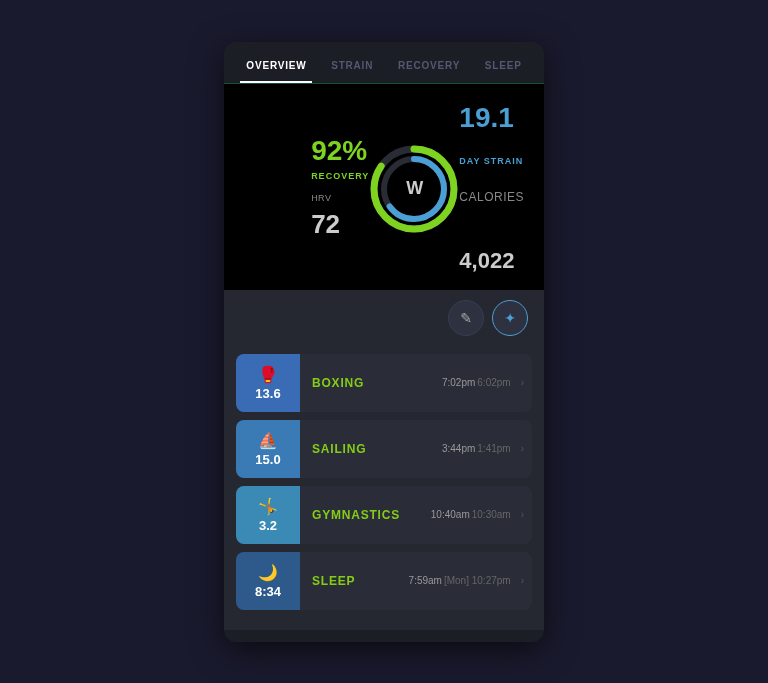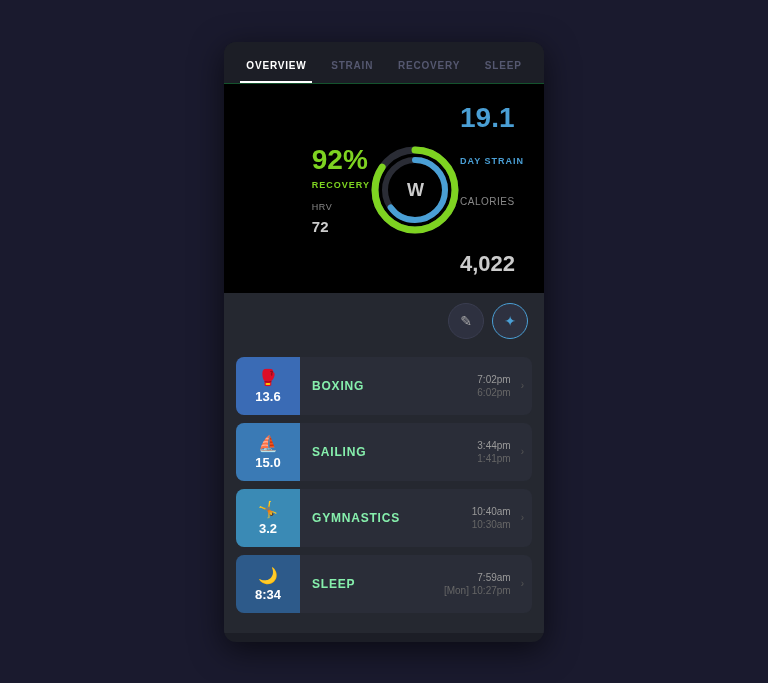--- a/index.html
+++ b/index.html
@@ -87,21 +87,21 @@
     }
 
     .hrv-label {
       font-size: 9px;
       color: #888;
       letter-spacing: 0.5px;
       margin-top: 6px;
     }
 
     .hrv-value {
-      font-size: 15px;
+      font-size: 26px;
       font-weight: 600;
       color: #ccc;
     }
 
     .right-stats {
       display: flex;
       flex-direction: column;
       align-items: flex-start;
       gap: 24px;
     }
@@ -114,24 +114,24 @@
     }
 
     .strain-label {
       font-size: 9px;
       font-weight: 700;
       letter-spacing: 1px;
       color: #4a9fd5;
     }
 
     .calories-label {
-      font-size: 10px;
+      font-size: 12px;
       color: #888;
       letter-spacing: 0.5px;
-      margin-top: 6px;
+      margin-top: 0;
     }
 
     .calories-value {
       font-size: 22px;
       font-weight: 600;
       color: #ccc;
       margin-top: 20px;
     }
 
     
@@ -230,26 +230,26 @@
       font-weight: 700;
       color: white;
     }
 
     .activity-name {
       flex: 1;
       padding: 0 12px;
       font-size: 12px;
       font-weight: 700;
       letter-spacing: 0.8px;
-      color: #86efac;
+      color: #84cc16;
     }
 
     .activity-times {
       display: flex;
-      flex-direction: column;
+      flex-direction: row;
       align-items: flex-end;
       padding-right: 10px;
       gap: 2px;
     }
 
     .time-end {
       font-size: 10px;
       color: #999;
     }
 

